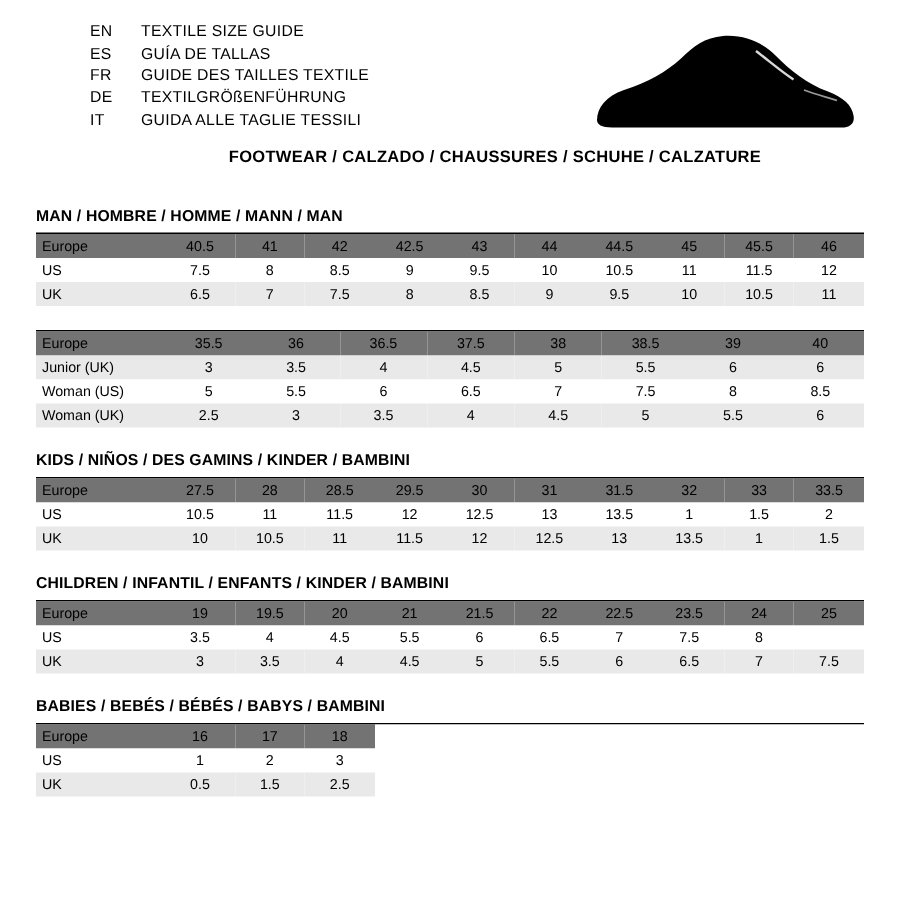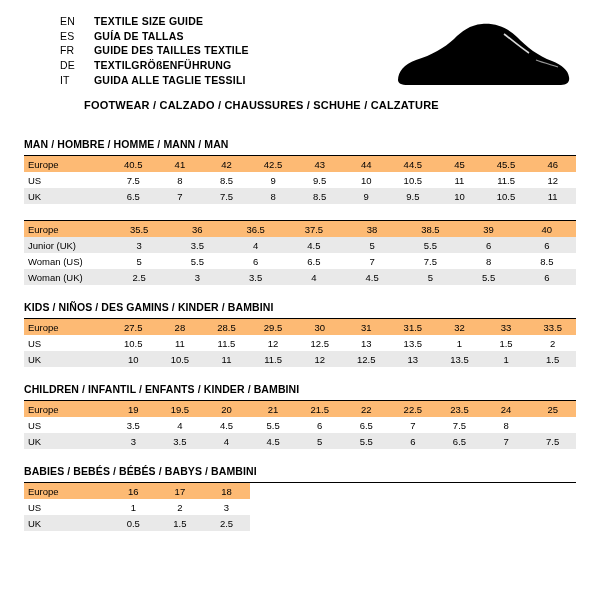--- a/index.html
+++ b/index.html
@@ -39,29 +39,30 @@
     padding: 0 0 4.2px 0;
     vertical-align: top;
     letter-spacing: 0.2px;
   }
   .lang-code {
     width: 34px;
     font-weight: normal;
     color: #000;
   }
   .lang-name {
-    font-weight: bold;
+    font-weight: normal;
     white-space: nowrap;
   }
   .footwear-line {
     margin-top: 10px;
     padding-left: 24px;
     font-size: 11px;
     font-weight: bold;
     letter-spacing: 0.2px;
+    text-align: center;
   }
 
   
   .shoe {
     position: absolute;
     top: 20px;
     right: 24px;
     width: 190px;
     height: 78px;
   }
@@ -97,21 +98,21 @@
     padding: 0;
     text-align: center;
     vertical-align: middle;
     color: #000;
   }
   table.sizes td.label {
     text-align: left;
     padding-left: 4px;
   }
   tr.row-head td {
-    background: #fdba74;
+    background: #737373;
     font-weight: normal;
   }
   tr.row-alt td {
     background: #e9e9e9;
   }
   tr.row-plain td {
     background: #ffffff;
   }
   
   .col-label { width: 86px; }

